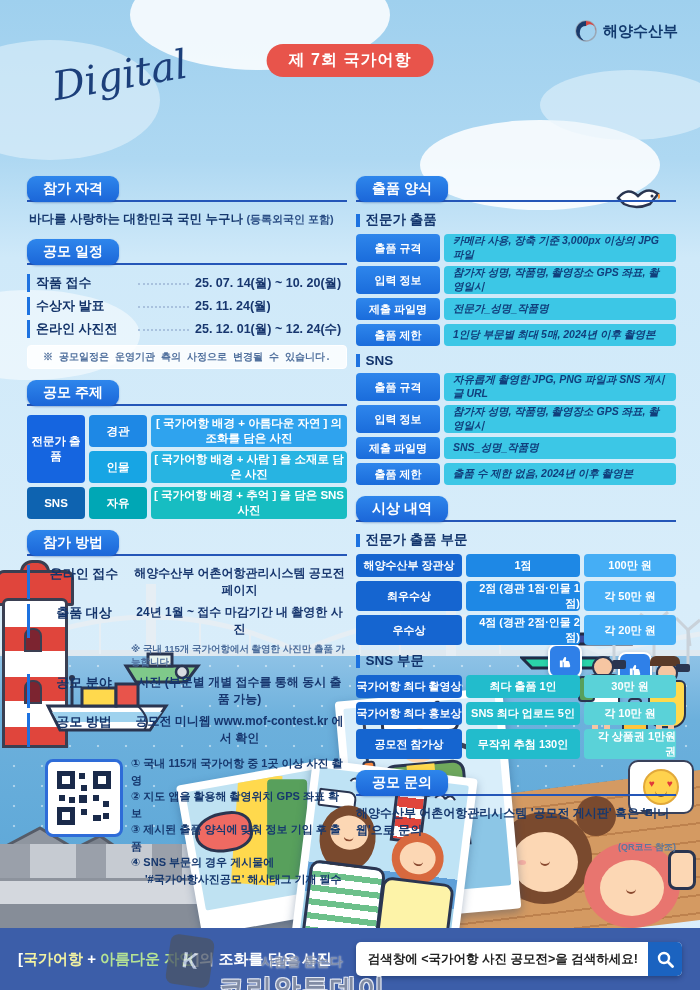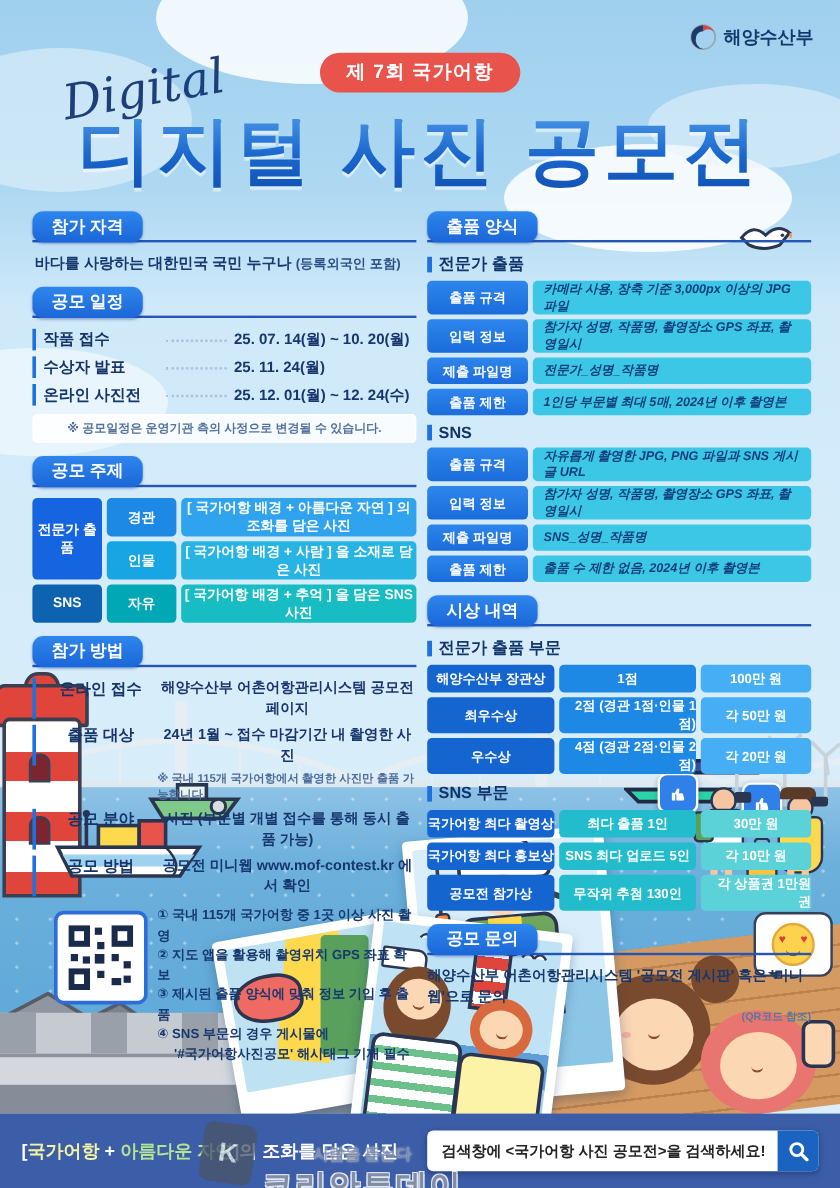--- a/index.html
+++ b/index.html
@@ -31,21 +31,21 @@
     color:#fff;font-weight:bold;font-size:14px;padding:4px 16px;border-radius:9px;
     margin-bottom:-2px;box-shadow:0 1px 2px rgba(20,60,140,.35);}
   .body-line{font-size:12.5px;font-weight:bold;color:#16386e;margin:6px 0 2px 2px;}
   .body-line .sub{font-size:11px;font-weight:bold;color:#2c4f86;}
   .krow{display:flex;align-items:center;margin:5px 0;}
   .krow .lab{font-size:13px;font-weight:bold;color:#14346a;border-left:3.5px solid #1d72e0;
     padding-left:6px;flex:0 0 102px;}
   .krow .lead{flex:1;border-bottom:2px dotted #a9c2de;height:1px;margin:0 6px 0 0;}
   .krow .val{font-size:12.5px;font-weight:bold;color:#17366e;flex:0 0 152px;}
   .note{background:rgba(255,255,255,.85);border:1px solid #ffffff;border-radius:4px;
-    text-align:center;font-size:10px;font-weight:bold;color:#51719e;padding:4px 2px;margin-top:7px;}
+    text-align:center;font-size:10px;font-weight:bold;color:#51719e;padding:4px 2px;margin-top:7px;font-family:Liberation Mono, monospace;}
   
   .theme{display:grid;grid-template-columns:58px 58px 1fr;gap:4px;margin-top:8px;}
   .theme div{border-radius:4px;color:#fff;font-weight:bold;font-size:11.5px;
     display:flex;align-items:center;justify-content:center;text-align:center;min-height:27px;padding:1px 2px;}
   .t-g1{grid-row:1/3;background:#1565e0;}
   .t-g2{background:#0e63b0;}
   .t-c1{background:#1e88e5;} .t-c2{background:#17a5e4;} .t-c3{background:#00a7b5;}
   .t-d1{background:#2fa3ee;font-size:10.5px;} .t-d2{background:#27b4e2;font-size:10.5px;} .t-d3{background:#17bdc2;font-size:10.5px;}
   
   .mrow{display:flex;margin:5px 0;text-align:center;}
@@ -149,21 +149,20 @@
     <svg width="22" height="22" viewBox="0 0 22 22">
       <circle cx="11" cy="11" r="10" fill="none" stroke="#9aa7b5" stroke-width="1.5"></circle>
       <path d="M11 1 A10 10 0 0 1 21 11 A6 6 0 0 0 11 6 Z" fill="#d64541"></path>
       <path d="M11 1 A10 10 0 0 0 1 11 A10 10 0 0 0 11 21 A8 8 0 0 1 5 11 A6 6 0 0 1 11 6 Z" fill="#1b3a6b"></path>
     </svg>
     <span>해양수산부</span>
   </div>
 
   <div class="round-badge">제 7회 국가어항</div>
   <div class="script">Digital</div>
-  <h1 class="title">디지털 사진 공모전</h1>
 
   <div class="illu">
     <svg class="bridge" width="700" height="96" viewBox="0 0 700 96">
       <path d="M0 80 L700 80" stroke="#dfe9f0" stroke-width="8"></path>
       <path d="M0 78 Q150 8 300 78 Q450 8 600 78 L700 60" stroke="#e6eef4" stroke-width="5" fill="none"></path>
       <rect x="146" y="10" width="10" height="74" fill="#e6eef4"></rect>
       <rect x="446" y="10" width="10" height="74" fill="#e6eef4"></rect>
       <g stroke="#e6eef4" stroke-width="2">
         <line x1="60" y1="58" x2="60" y2="80"></line>
           <line x1="100" y1="40" x2="100" y2="80"></line>

